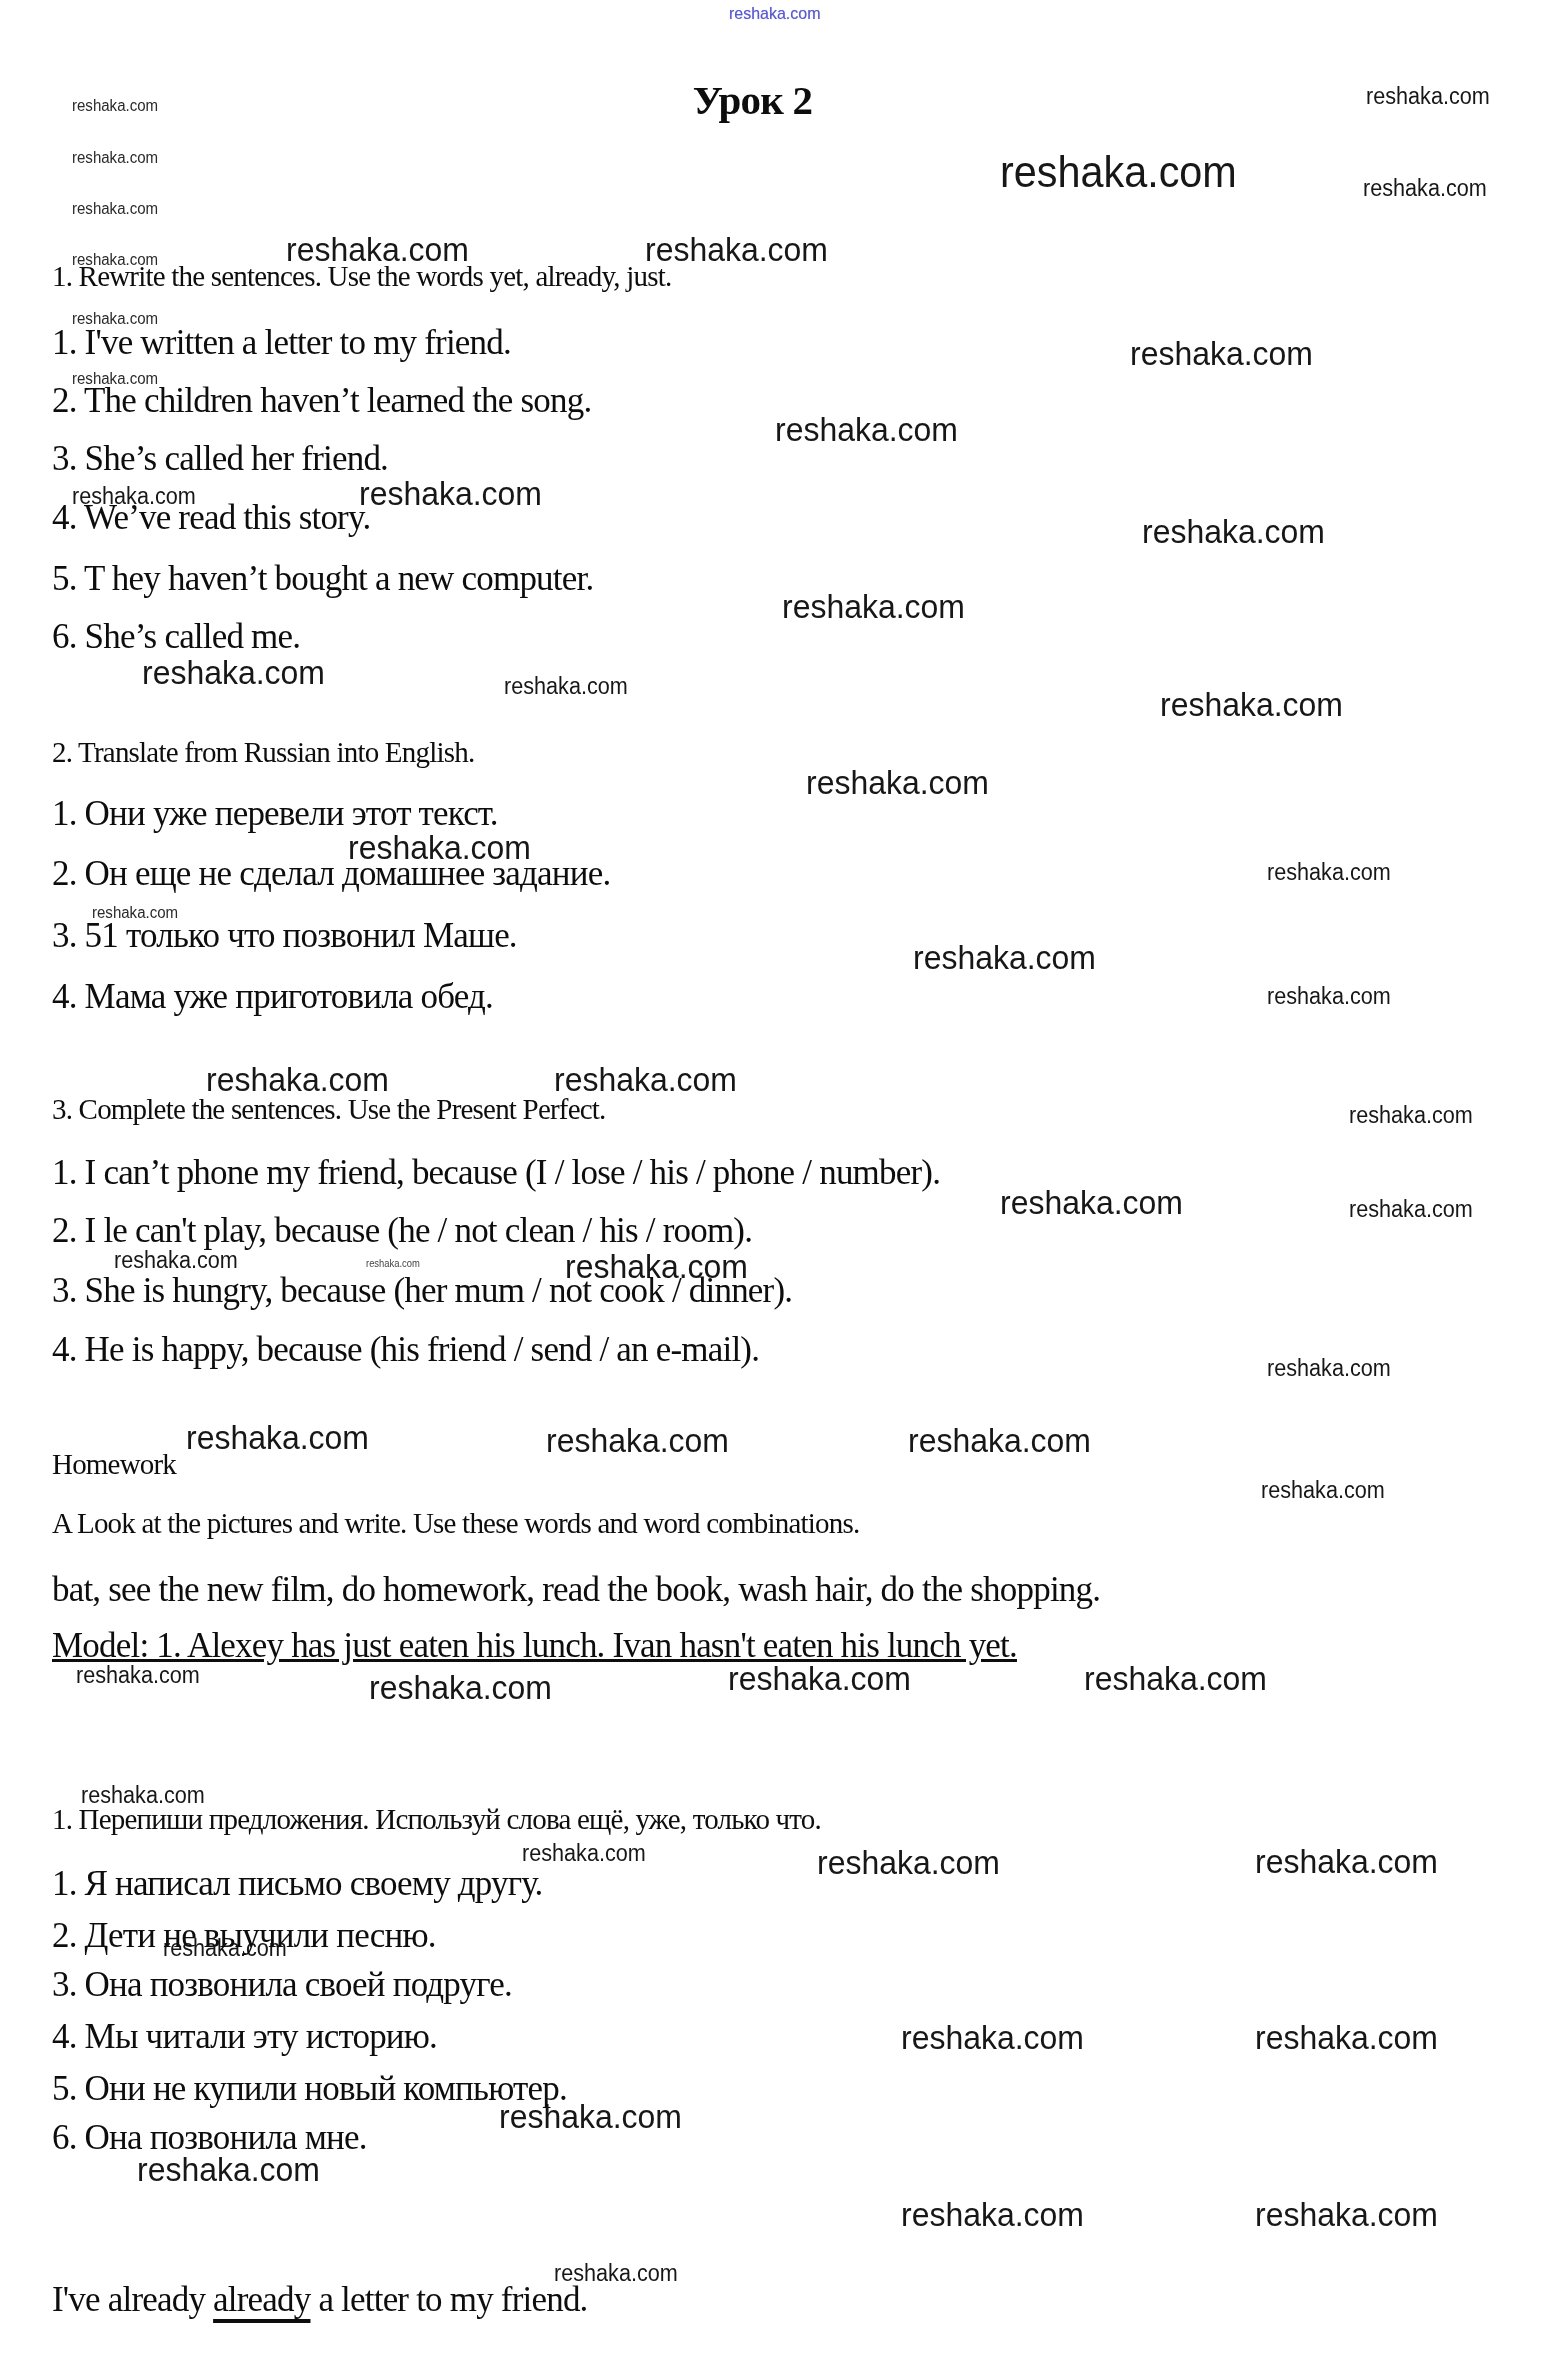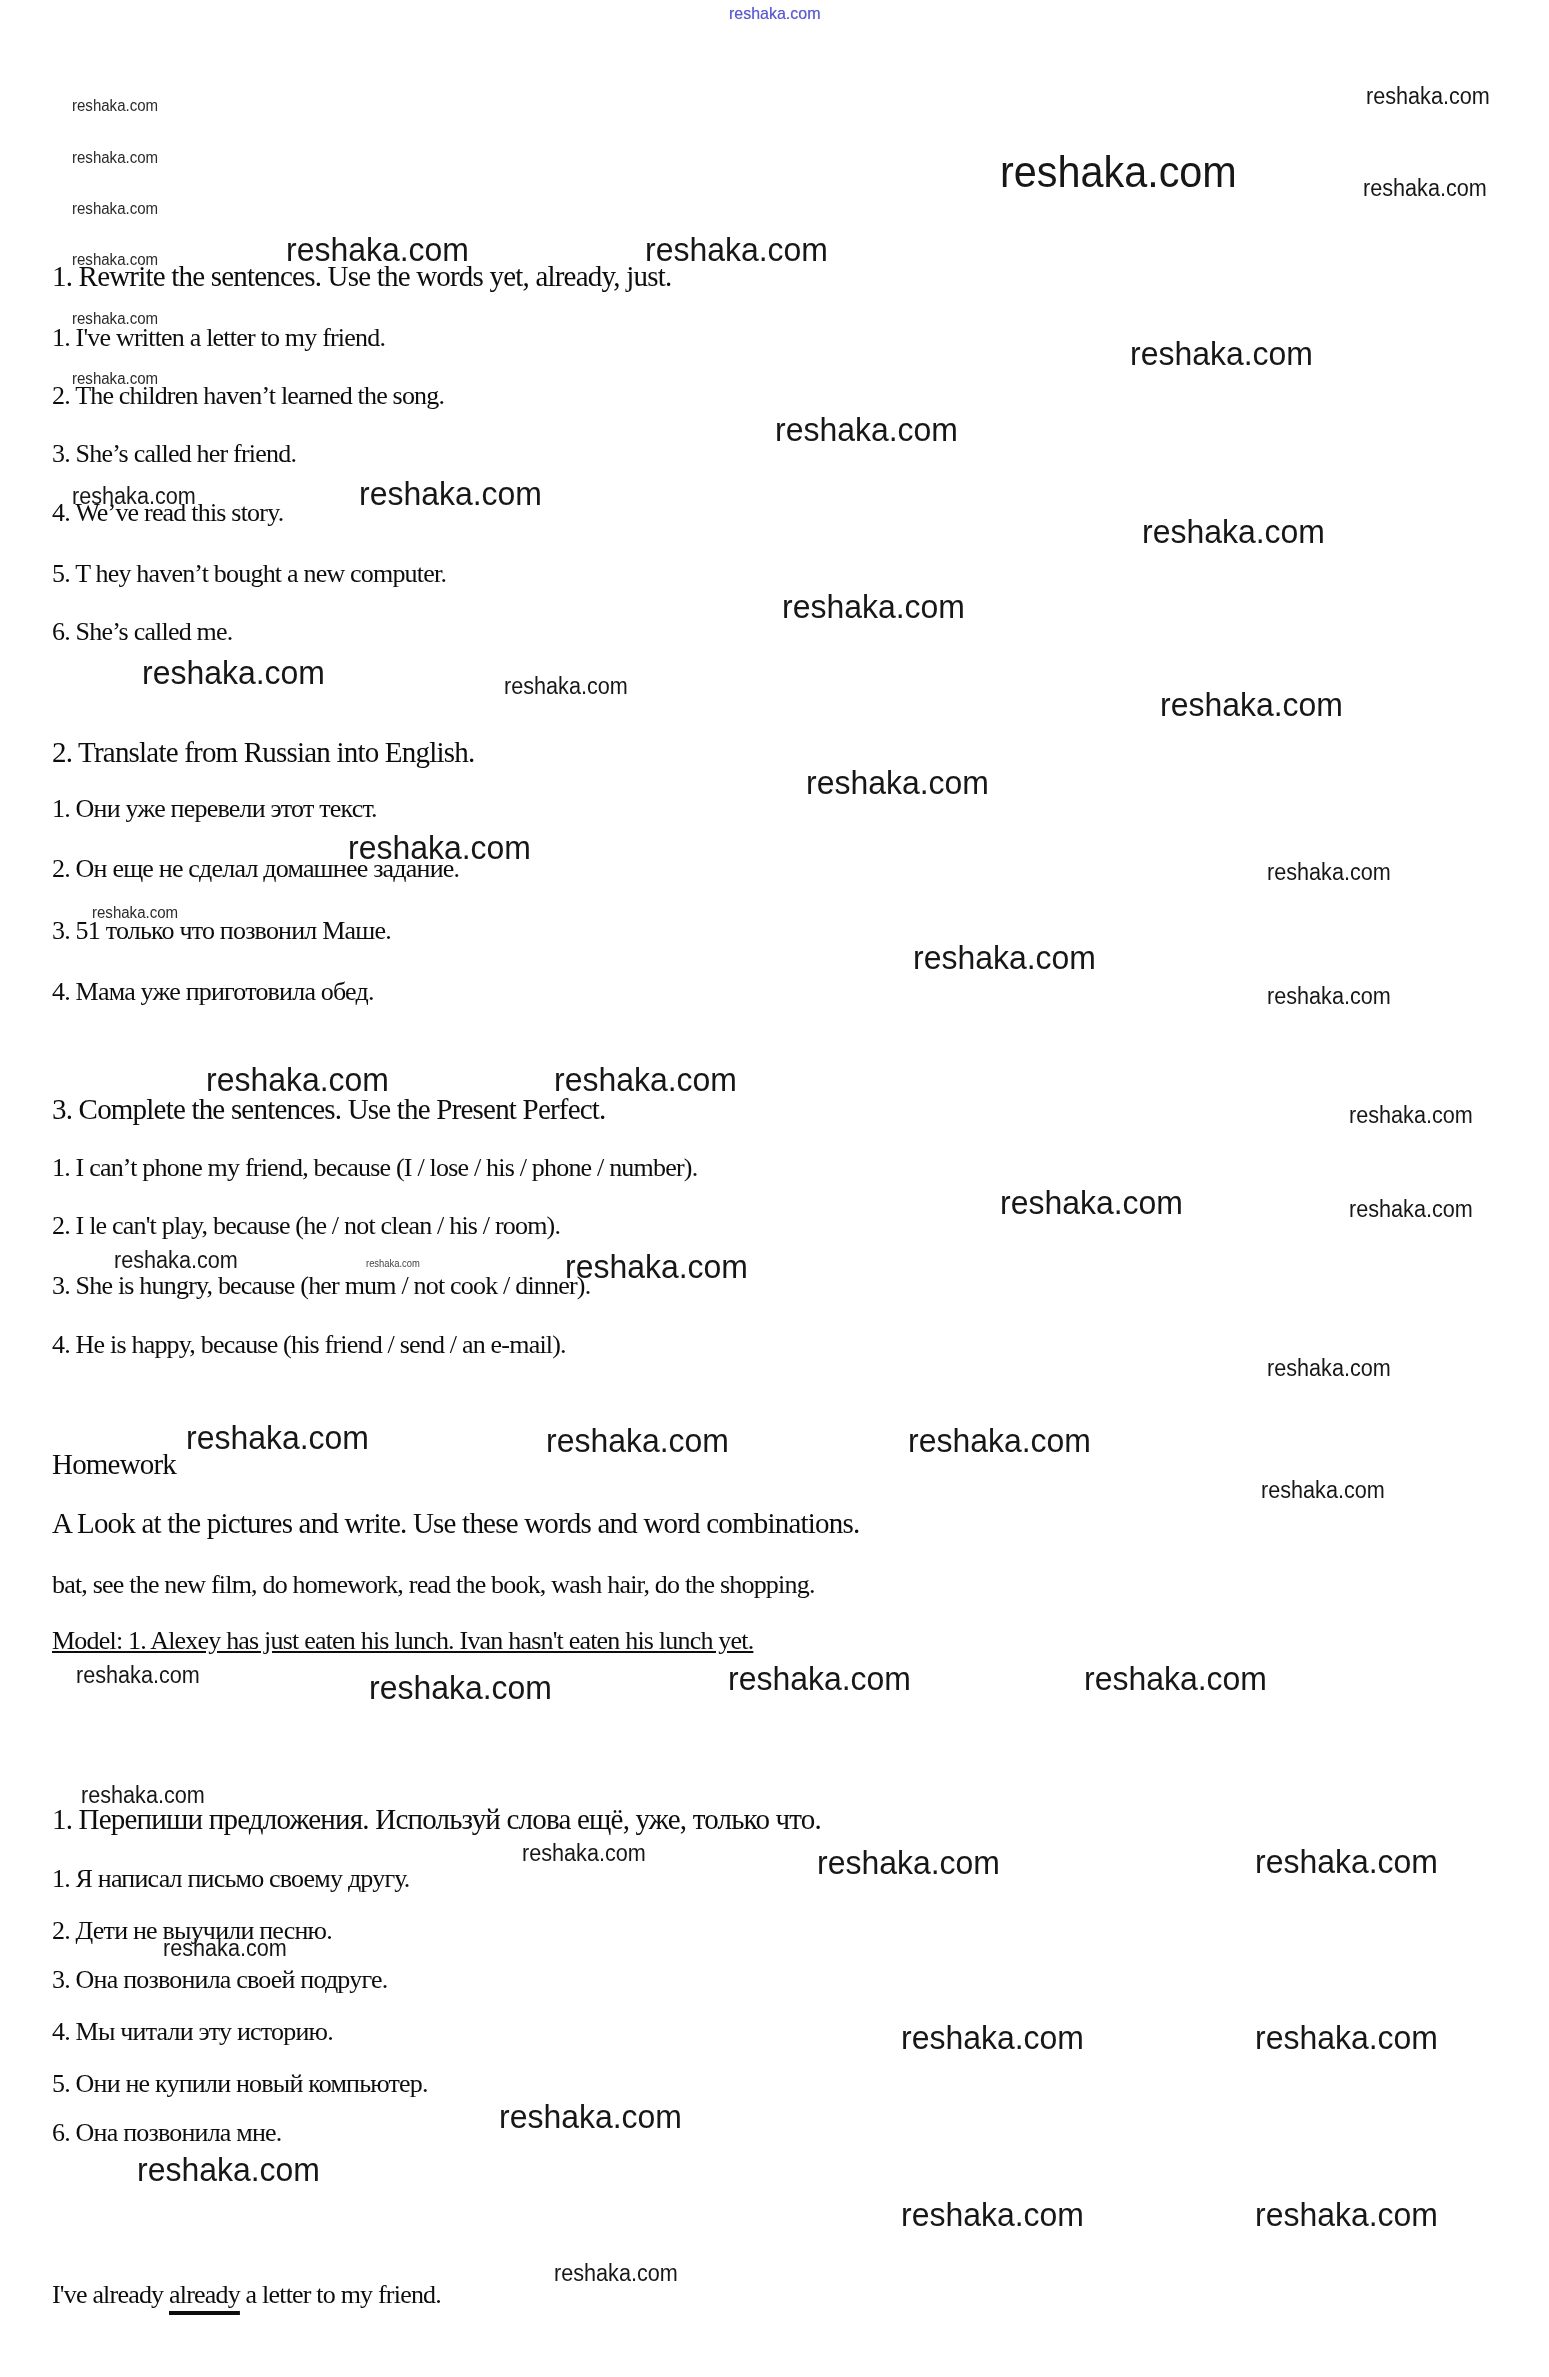--- a/index.html
+++ b/index.html
@@ -8,21 +8,21 @@
     width:1505px;
     height:2377px;
     background:#ffffff;
     overflow:hidden;
     font-family:"Liberation Serif", serif;
     color:#0d0d0d;
   }
   .line{
     position:absolute;
     left:52px;
-    font-size:26px;
+    font-size:35px;
     letter-spacing:-0.8px;
     white-space:nowrap;
     line-height:1.1;
     color:#0d0d0d;
   }
   .h{
     font-weight:normal;
     font-size:29px;
     letter-spacing:-0.8px;
   }
@@ -115,20 +115,21 @@
       <span class="wm wm-small" style="left: 163px; top: 1937px;">reshaka.com</span>
       <span class="wm wm-medium" style="left: 901px; top: 2020px;">reshaka.com</span>
       <span class="wm wm-medium" style="left: 1255px; top: 2020px;">reshaka.com</span>
       <span class="wm wm-medium" style="left: 499px; top: 2099px;">reshaka.com</span>
       <span class="wm wm-medium" style="left: 137px; top: 2152px;">reshaka.com</span>
       <span class="wm wm-medium" style="left: 901px; top: 2197px;">reshaka.com</span>
       <span class="wm wm-medium" style="left: 1255px; top: 2197px;">reshaka.com</span>
       <span class="wm wm-small" style="left: 554px; top: 2262px;">reshaka.com</span>
     </div>
 
+  <div class="title" style="top:76px;">Урок 2</div>
 
   <div class="line h" style="top:261px;">1. Rewrite the sentences. Use the words yet, already, just.</div>
   <div class="line" style="top:324px;">1. I've written a letter to my friend.</div>
   <div class="line" style="top:382px;">2. The children haven’t learned the song.</div>
   <div class="line" style="top:440px;">3. She’s called her friend.</div>
   <div class="line" style="top:499px;">4. We’ve read this story.</div>
   <div class="line" style="top:560px;">5. T hey haven’t bought a new computer.</div>
   <div class="line" style="top:618px;">6. She’s called me.</div>
 
   <div class="line h" style="top:737px;">2. Translate from Russian into English.</div>

